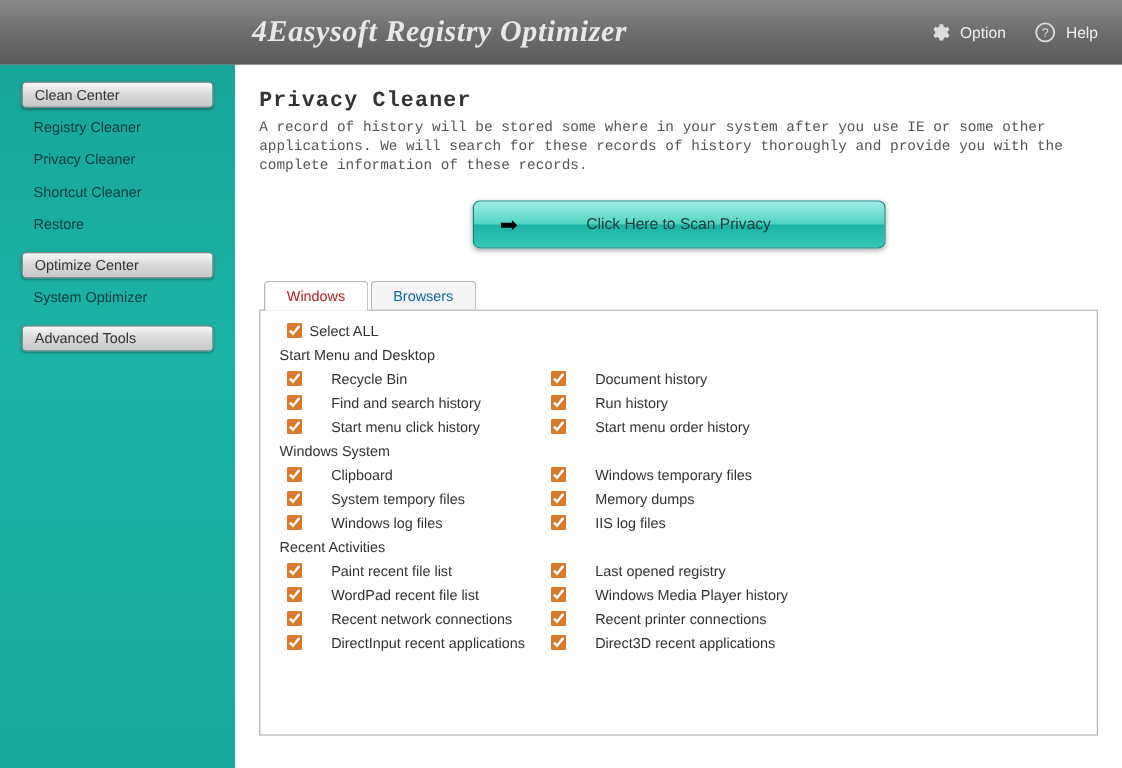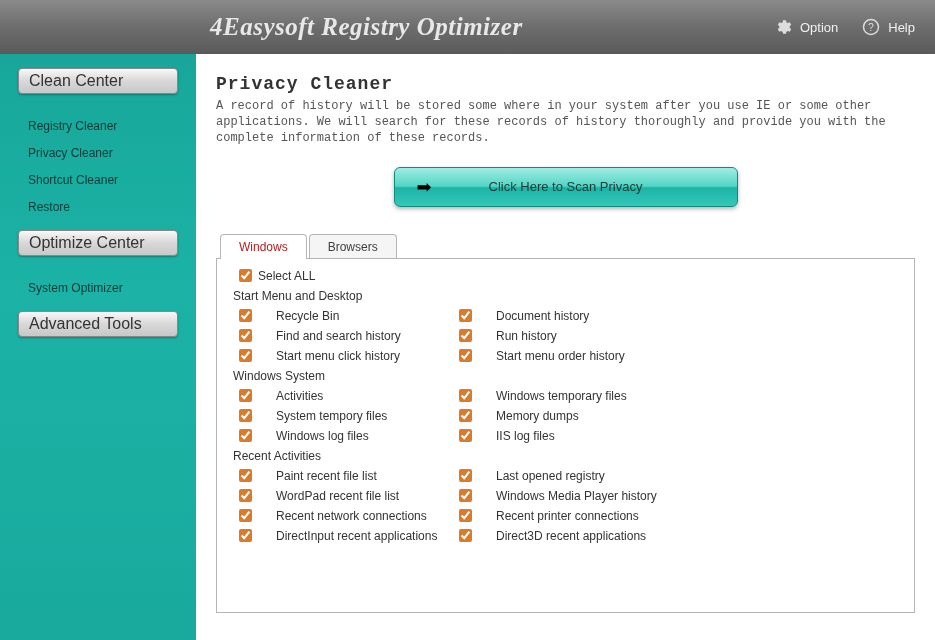--- a/index.html
+++ b/index.html
@@ -52,22 +52,22 @@
 .sidebar {
   width: 196px;
   background: linear-gradient(to bottom, #18a69a 0%, #1bb3a6 40%, #19a99d 100%);
   padding: 14px 18px;
 }
 .nav-btn {
   background: linear-gradient(to bottom, #f8f8f8 0%, #d8d8d8 50%, #c8c8c8 100%);
   border: 1px solid #888;
   border-radius: 4px;
   padding: 3px 10px;
-  font-size: 16px;
-  margin-bottom: 20px;
+  font-size: 12px;
+  margin-bottom: 4px;
   cursor: pointer;
   color: #333;
   box-shadow: inset 0 1px 0 rgba(255,255,255,0.5), 0 1px 2px rgba(0,0,0,0.3);
 }
 .nav-link {
   color: #083a36;
   font-size: 12px;
   padding: 5px 10px;
   cursor: pointer;
   margin-bottom: 3px;
@@ -123,21 +123,21 @@
   display: flex;
   gap: 2px;
   margin-left: 4px;
 }
 .tab {
   padding: 5px 18px;
   border: 1px solid #b5b5b5;
   border-bottom: none;
   border-radius: 4px 4px 0 0;
   background: #f5f5f5;
-  color: #404040;
+  color: #0369a1;
   font-size: 12px;
   cursor: pointer;
   position: relative;
   top: 1px;
 }
 .tab.active {
   background: #fff;
   color: #b91c1c;
   z-index: 2;
 }
@@ -268,21 +268,21 @@
             </div>
             <div class="check-item">
               <input type="checkbox" checked="" style="">
               <span class="check-label">Start menu order history</span>
             </div>
           </div>
           <div class="group-header">Windows System</div>
           <div class="check-grid">
             <div class="check-item">
               <input type="checkbox" checked="" style="">
-              <span class="check-label">Activities</span>
+              <span class="check-label">Clipboard</span>
             </div>
             <div class="check-item">
               <input type="checkbox" checked="" style="">
               <span class="check-label">Windows temporary files</span>
             </div>
             <div class="check-item">
               <input type="checkbox" checked="" style="">
               <span class="check-label">System tempory files</span>
             </div>
             <div class="check-item">

